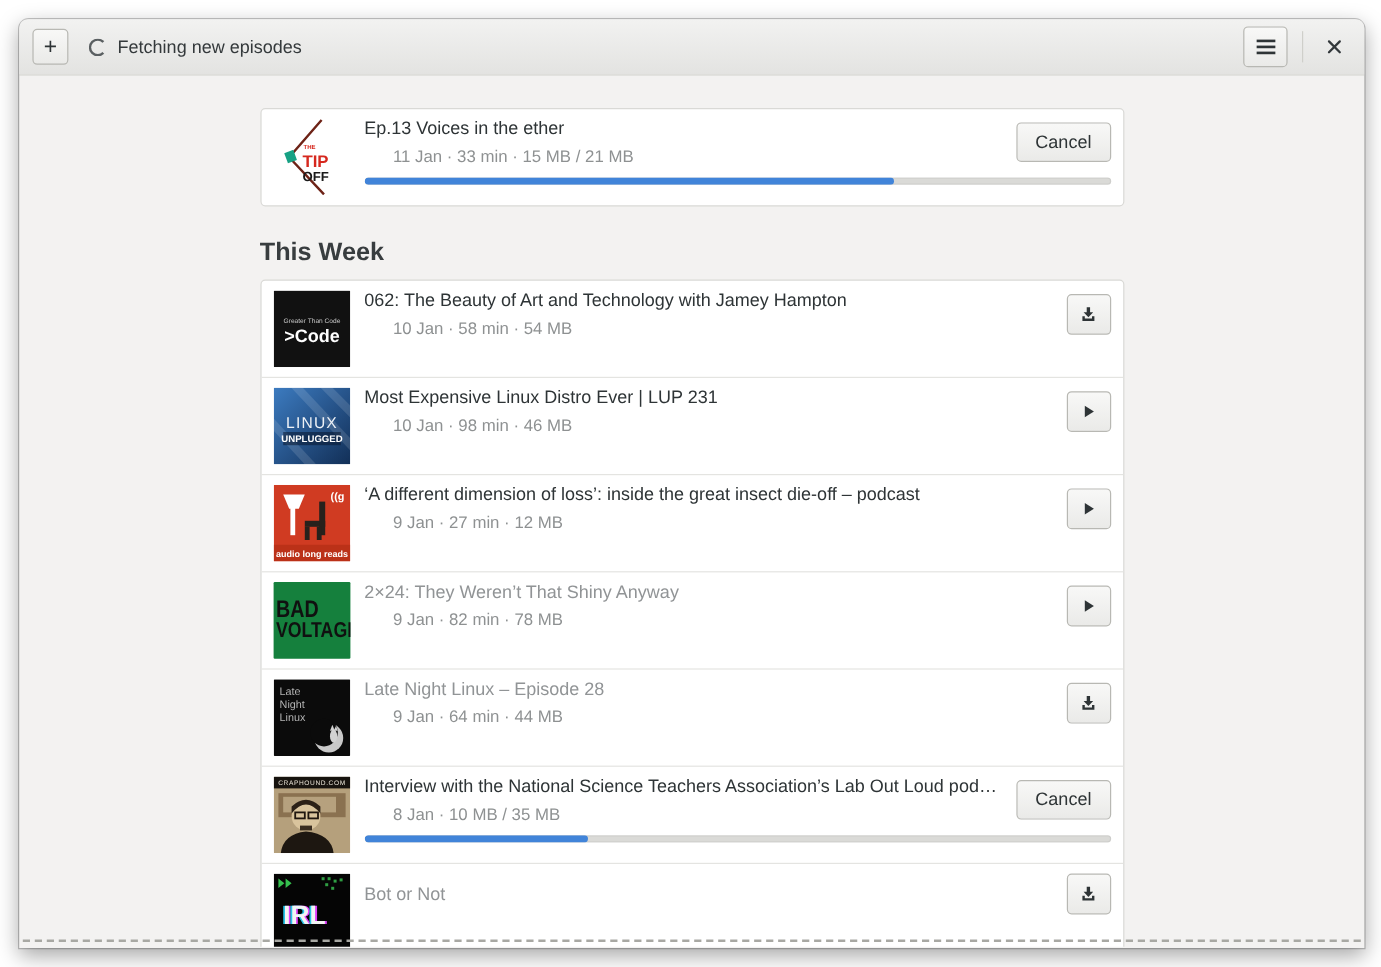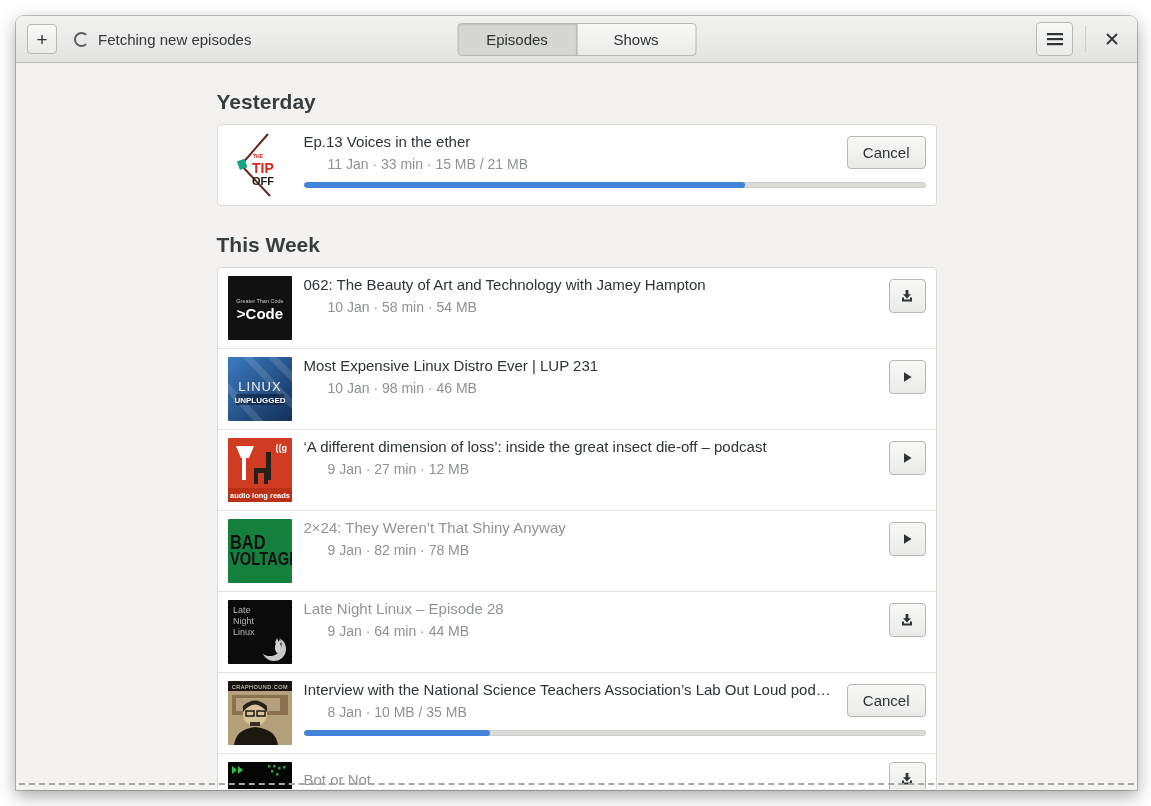--- a/index.html
+++ b/index.html
@@ -62,45 +62,40 @@
 
 <div class="app">
 
   <div class="header">
     <button class="gbtn add-btn">
       <span>+</span>
     </button>
     <span class="spinner"></span>
     <span class="status">Fetching new episodes</span>
 
-    <div class="switcher">
-      <button class="gbtn switch-btn active">Episodes</button>
-      <button class="gbtn switch-btn">Shows</button>
-    </div>
 
     <div class="header-right">
       <button class="gbtn menu-btn">
         <svg width="16" height="14" viewBox="0 0 16 14">
           <rect y="1" width="16" height="2.2" fill="#2e3436"></rect>
           <rect y="6" width="16" height="2.2" fill="#2e3436"></rect>
           <rect y="11" width="16" height="2.2" fill="#2e3436"></rect>
         </svg>
       </button>
       <span class="hsep"></span>
       <button class="close-btn">
         <svg width="14" height="14" viewBox="0 0 14 14">
           <path d="M2.5 2.5 L11.5 11.5 M11.5 2.5 L2.5 11.5" stroke="#33383b" stroke-width="1.9" stroke-linecap="round"></path>
         </svg>
       </button>
     </div>
   </div>
 
   <div class="content">
     <div class="column">
-        <div class="section-heading">Yesterday</div>
         <div class="card">
           <div class="row">
             <div class="cover">
               <svg viewBox="0 0 64 64">
       <rect width="64" height="64" fill="#ffffff"></rect>
       <path d="M40 1 L13 32 L42 63" stroke="#6e2317" stroke-width="2" fill="none"></path>
       <rect x="10" y="27" width="8" height="9" fill="#17a184" transform="rotate(-20 14 31)"></rect>
       <text x="25" y="25" font-size="5" font-weight="bold" fill="#d6281e">THE</text>
       <text x="24" y="40" font-size="14" font-weight="bold" fill="#d6281e">TIP</text>
       <text x="24" y="52" font-size="11" font-weight="bold" fill="#1a1a1a">OFF</text>

